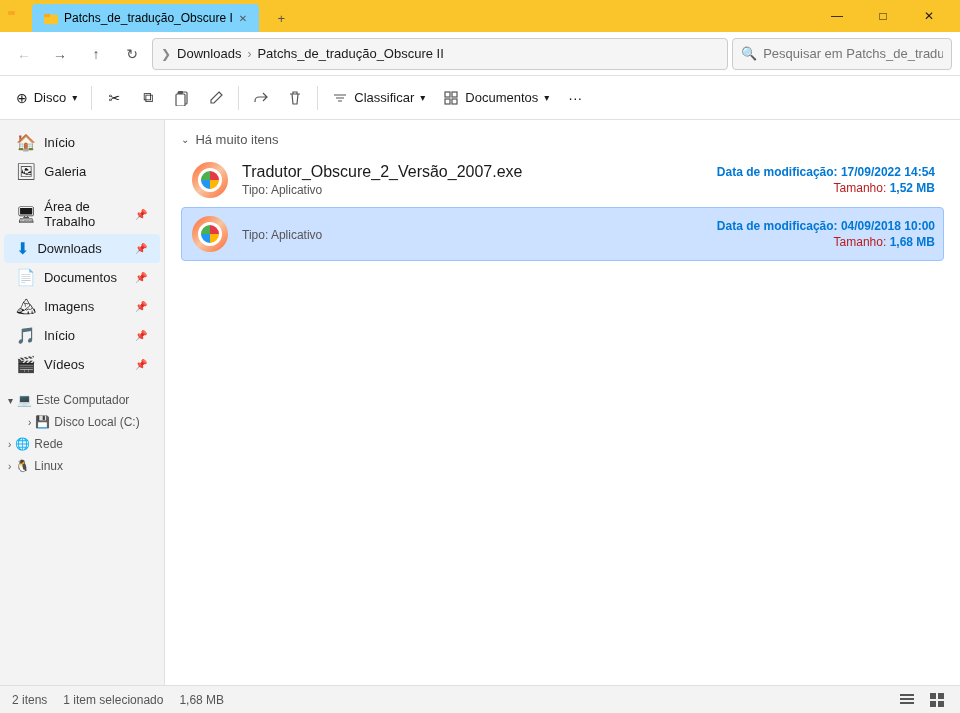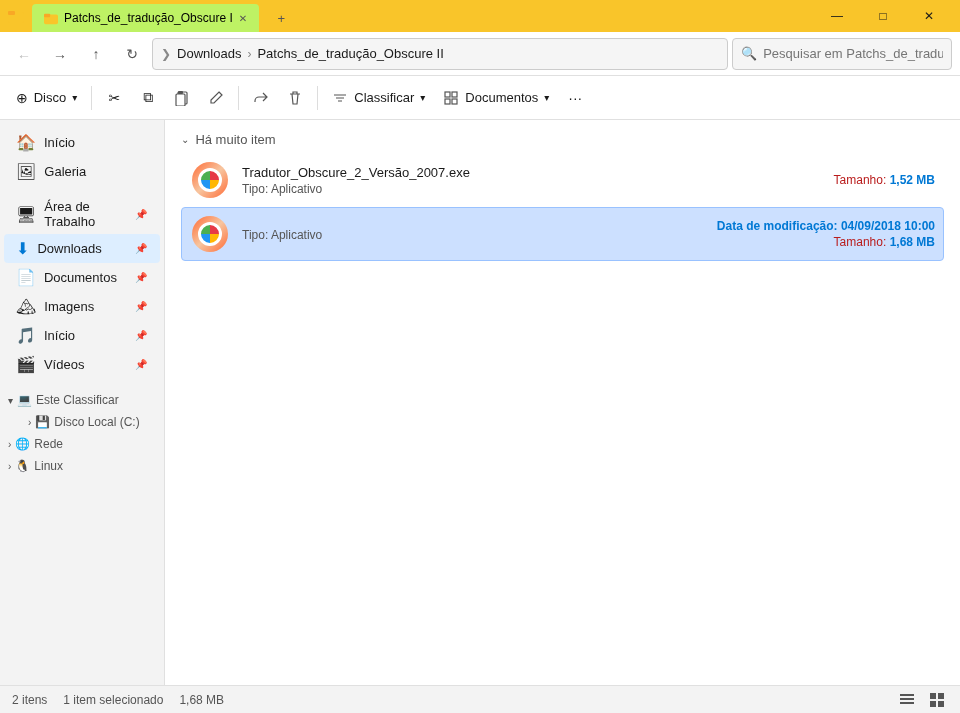--- a/index.html
+++ b/index.html
@@ -31,21 +31,21 @@
     }
     .title-btn {
       width: 46px; height: 32px;
       display: flex; align-items: center; justify-content: center;
       cursor: pointer; font-size: 12px; color: #1a1a1a;
       background: transparent;
       border: none;
     }
     .title-bar-tab {
       display: flex; align-items: center; gap: 6px;
-      background: #bef264;
+      background: #7dd3fc;
       padding: 4px 12px;
       border-radius: 4px 4px 0 0;
       font-size: 12px;
       height: 28px;
       margin-top: 4px;
     }
     .tab-close { font-size: 10px; cursor: pointer; color: #555; }
     .tab-add { width: 28px; height: 28px; display: flex; align-items: center; justify-content: center; cursor: pointer; color: #555; margin-top: 4px; border-radius: 4px; }
 
     
@@ -205,21 +205,21 @@
     .file-item.unselected { border: 1px solid transparent; }
 
     .file-icon-container {
       width: 40px; height: 40px;
       flex-shrink: 0;
       display: flex; align-items: center; justify-content: center;
       position: relative;
     }
 
     .file-info { flex: 1; min-width: 0; }
-    .file-name { font-size: 13px; color: #1a1a1a; font-weight: 400; }
+    .file-name { font-size: 16px; color: #1a1a1a; font-weight: 400; }
     .file-type { font-size: 12px; color: #555; margin-top: 2px; }
 
     .file-meta { text-align: right; font-size: 12px; color: #333; }
     .file-meta-date { margin-bottom: 2px; }
     .file-meta-date span { color: #0078d4; font-weight: 600; }
     .file-meta-size span { color: #b91c1c; font-weight: 400; }
 
     
     .status-bar {
       height: 28px;
@@ -395,21 +395,21 @@
     </div>
     <div class="sidebar-item">
       <span class="sidebar-icon">🎬</span>
       <span>Vídeos</span>
       <span class="pin-icon">📌</span>
     </div>
     <div class="sidebar-divider"></div>
     <div class="sidebar-section">
       <span style="font-size:10px">▾</span>
       <span>💻</span>
-      <span>Este Classificar</span>
+      <span>Este Computador</span>
     </div>
     <div class="sidebar-section" style="padding-left:28px">
       <span style="font-size:10px">›</span>
       <span>💾</span>
       <span>Disco Local (C:)</span>
     </div>
     <div class="sidebar-section">
       <span style="font-size:10px">›</span>
       <span>🌐</span>
       <span>Rede</span>
@@ -417,34 +417,38 @@
     <div class="sidebar-section">
       <span style="font-size:10px">›</span>
       <span>🐧</span>
       <span>Linux</span>
     </div>
   </div>
 
   <div class="file-area">
     <div class="section-header">
       <span class="section-toggle">⌄</span>
-      <span>Há muito item</span>
+      <span>Há muito itens</span>
     </div>
 
     <div class="file-item unselected">
       <div class="file-icon-container">
         <div class="exe-badge">
           <div class="exe-inner"></div>
         </div>
       </div>
       <div class="file-info">
         <div class="file-name">Tradutor_Obscure_2_Versão_2007.exe</div>
         <div class="file-type">Tipo: Aplicativo</div>
       </div>
       <div class="file-meta">
+        <div class="file-meta-date">
+          <span>Data de modificação:</span>
+          <span style="font-weight: 600; color: rgb(0, 120, 212);">17/09/2022 14:54</span>
+        </div>
         <div class="file-meta-size">
           <span>Tamanho:</span>
           <span style="font-weight: 600; color: rgb(0, 120, 212); margin-top: 20px;">1,52 MB</span>
         </div>
       </div>
     </div>
 
     <div class="file-item selected">
       <div class="file-icon-container">
         <div class="exe-badge">

